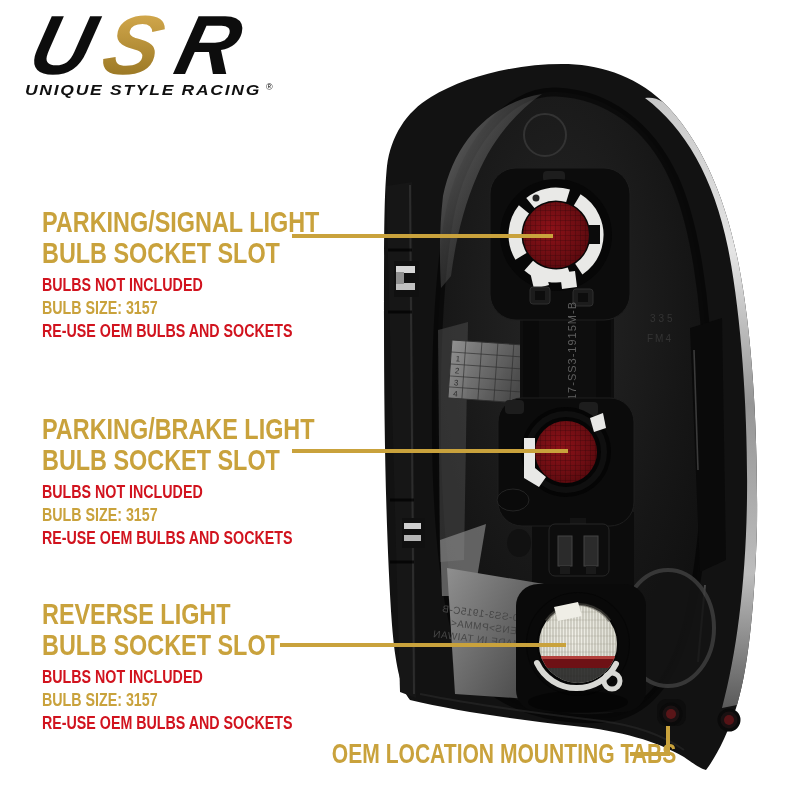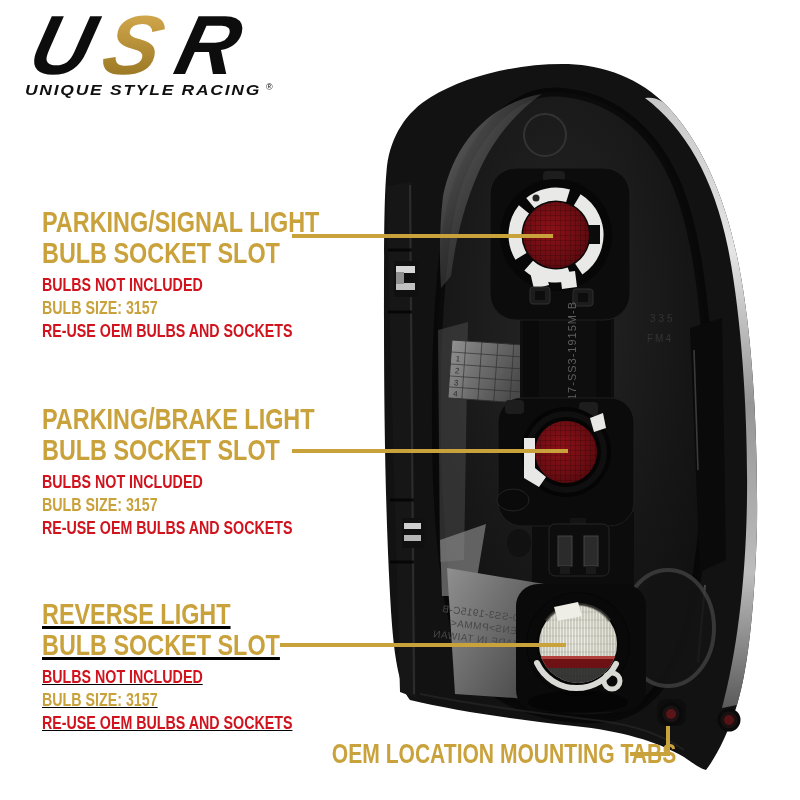--- a/index.html
+++ b/index.html
@@ -241,34 +241,34 @@
       <div>BULB SOCKET SLOT</div>
     </div>
     <div class="c-notes">
       <div class="n-red">BULBS NOT INCLUDED</div>
       <div class="n-gold">BULB SIZE: 3157</div>
       <div class="n-red">RE-USE OEM BULBS AND SOCKETS</div>
     </div>
   </div>
   <div class="gline" style="left:292px;top:234px;width:261px;"></div>
 
-  <div class="callout" style="top:403px;">
+  <div class="callout" style="top:413px;">
     <div class="c-title">
       <div>PARKING/BRAKE LIGHT</div>
       <div>BULB SOCKET SLOT</div>
     </div>
     <div class="c-notes">
       <div class="n-red">BULBS NOT INCLUDED</div>
       <div class="n-gold">BULB SIZE: 3157</div>
       <div class="n-red">RE-USE OEM BULBS AND SOCKETS</div>
     </div>
   </div>
   <div class="gline" style="left:292px;top:449px;width:276px;"></div>
 
-  <div class="callout" style="top:598px;text-decoration:underline;">
+  <div class="callout" style="top:598px;">
     <div class="c-title">
       <div>REVERSE LIGHT</div>
       <div>BULB SOCKET SLOT</div>
     </div>
     <div class="c-notes">
       <div class="n-red">BULBS NOT INCLUDED</div>
       <div class="n-gold">BULB SIZE: 3157</div>
       <div class="n-red">RE-USE OEM BULBS AND SOCKETS</div>
     </div>
   </div>

